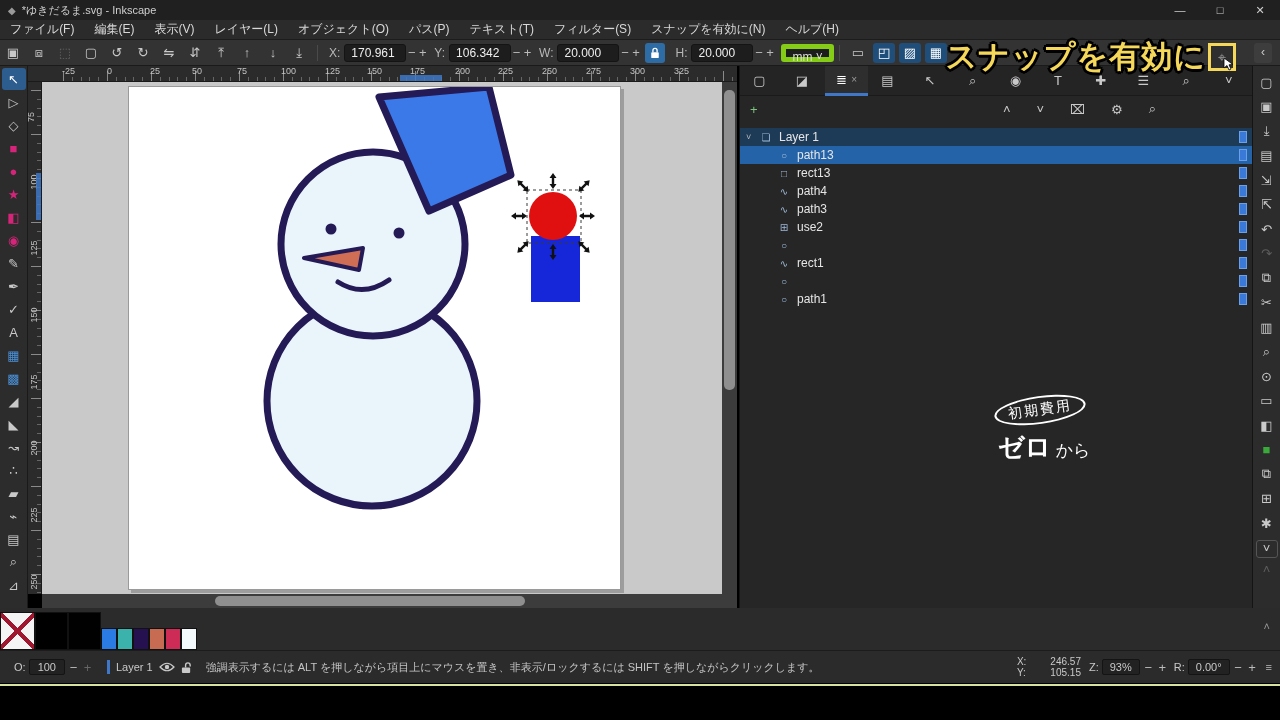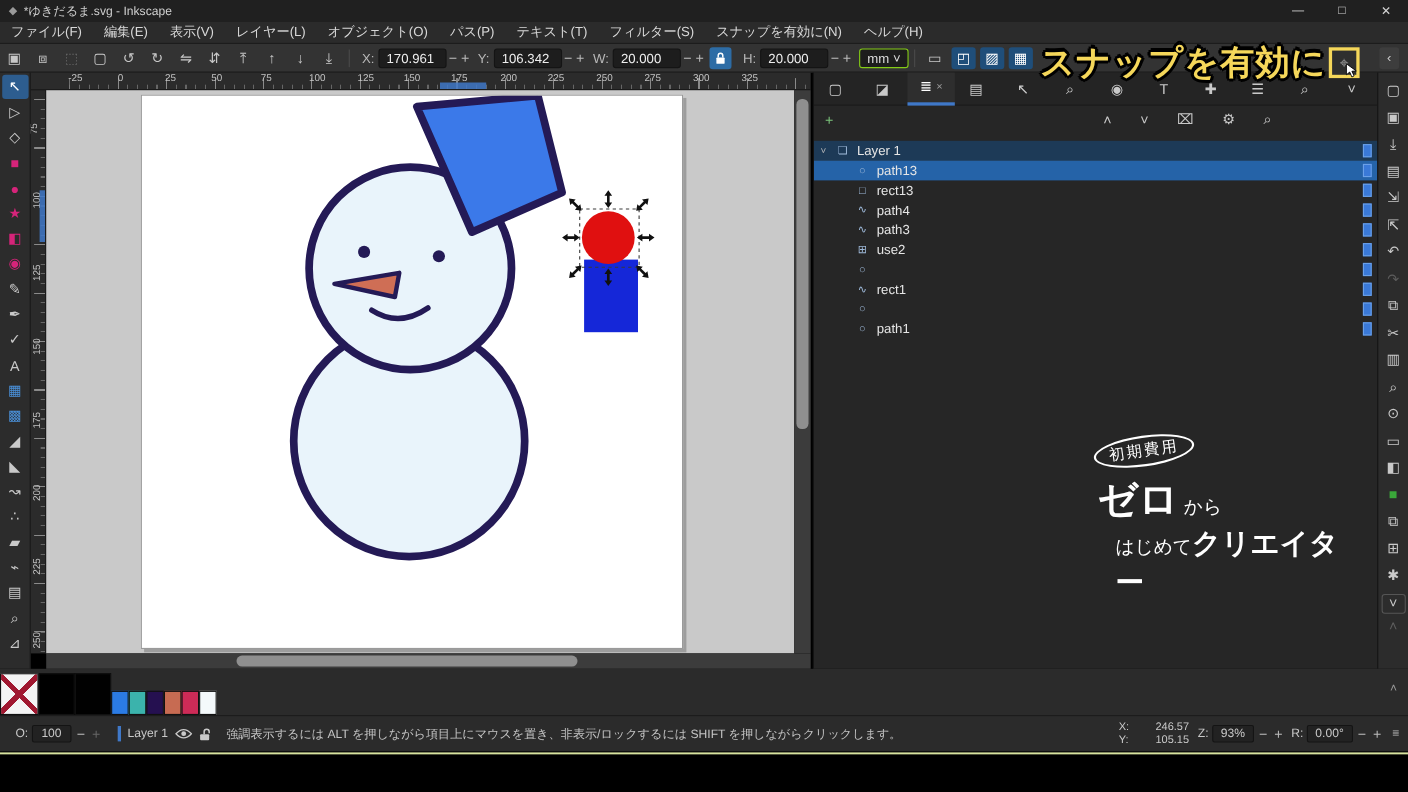--- a/index.html
+++ b/index.html
@@ -27,21 +27,21 @@
     color:#c8c8c8; font-size:13px; margin:0 1px; border-radius:2px; }
   .tbtn.dim { color:#666; }
   .tsep { width:1px; height:16px; background:#4a4a4a; margin:0 5px; }
   .flabel { color:#b8b8b8; margin:0 4px 0 6px; }
   .fval { background:#1d1d1d; border:1px solid #141414; border-radius:3px; min-width:62px;
     height:18px; line-height:16px; padding:0 6px; color:#eee; }
   .spin { color:#bbb; width:11px; text-align:center; font-size:13px; }
   .spin.dim { color:#666; }
   .lockbtn { width:20px; height:20px; background:#2d6ca5; border-radius:3px; margin:0 4px;
     display:flex; align-items:center; justify-content:center; }
-  .unitbox { background:#1d1d1d; border:1px solid #84cc16; border-radius:3px; height:18px;
+  .unitbox { background:#1d1d1d; border:5px solid #84cc16; border-radius:3px; height:18px;
     line-height:16px; padding:0 6px; margin-left:6px; color:#ddd; }
   .toggle { width:22px; height:20px; display:flex; align-items:center; justify-content:center;
     color:#c8c8c8; border-radius:3px; margin:0 2px; font-size:13px; }
   .toggle.active { background:#1f4e7a; color:#fff; }
   .snapwrap { position:absolute; right:44px; top:-4px; display:flex; align-items:center; z-index:30; }
   .snapcap { font-size:31px; font-weight:bold; color:#f5d75a; letter-spacing:1px;
     text-shadow:-2px -2px 0 #000,2px -2px 0 #000,-2px 2px 0 #000,2px 2px 0 #000,0 3px 0 #000,0 -3px 0 #000,3px 0 0 #000,-3px 0 0 #000; }
   .snapbox { width:28px; height:28px; border:3px solid #f5d75a; background:#2f2f2f; margin-left:2px;
     position:relative; display:flex; align-items:center; justify-content:center; color:#9a9a9a; font-size:14px; }
   .snapbox svg { position:absolute; right:-2px; bottom:-3px; }
@@ -98,21 +98,21 @@
   .lrow .llabel { flex:1; }
   .lrow .lmark { position:absolute; right:6px; top:3px; width:8px; height:12px; background:#3a79d8; border:1px solid #6aa0e8; }
   .lrow.layer { padding-left:6px; background:#1d3a57; }
   .lrow.active { background:#2563a8; }
 
   
   .wm { position:absolute; right:24px; top:330px; width:270px; text-align:left; color:#fff; }
   .wm .badge { display:inline-block; border:2px solid #fff; border-radius:50%; padding:3px 12px;
     transform:rotate(-8deg); font-size:14px; letter-spacing:2px; margin-left:36px; }
   .wm .l1 { margin-top:6px; padding-left:40px; }
-  .wm .l1 .big { font-size:36px; font-weight:bold; }
+  .wm .l1 .big { font-size:26px; font-weight:bold; }
   .wm .l1 .small { font-size:17px; }
   .wm .l2 { margin-top:-2px; padding-left:56px; }
   .wm .l2 .small { font-size:17px; }
   .wm .l2 .big { font-size:26px; font-weight:bold; }
   .wm .l3 { margin-top:8px; font-size:12px; letter-spacing:1.5px; color:#e4e4e4; padding-left:62px; }
 
   
   .cmdbar { position:absolute; left:1252px; top:66px; width:28px; height:542px; background:#2c2c2c;
     border-left:1px solid #141414; display:flex; flex-direction:column; align-items:center; padding-top:4px; }
   .cmd { width:22px; height:24.5px; display:flex; align-items:center; justify-content:center;
@@ -439,21 +439,20 @@
         <span class="expander"></span>
         <span class="licon">○</span>
         <span class="llabel">path1</span>
         <span class="lmark"></span>
       </div>
       </div>
 
     <div class="wm">
       <span class="badge">初期費用</span>
       <div class="l1"><span class="big">ゼロ</span> <span class="small">から</span></div>
-      <div class="l2"><span class="small">はじめて</span><span class="big">クリエイター</span></div>
     </div>
   </div>
 
   <div class="cmdbar">
 
   <span class="cmd">▢</span>
       <span class="cmd">▣</span>
       <span class="cmd">⤓</span>
       <span class="cmd">▤</span>
       <span class="cmd">⇲</span>

